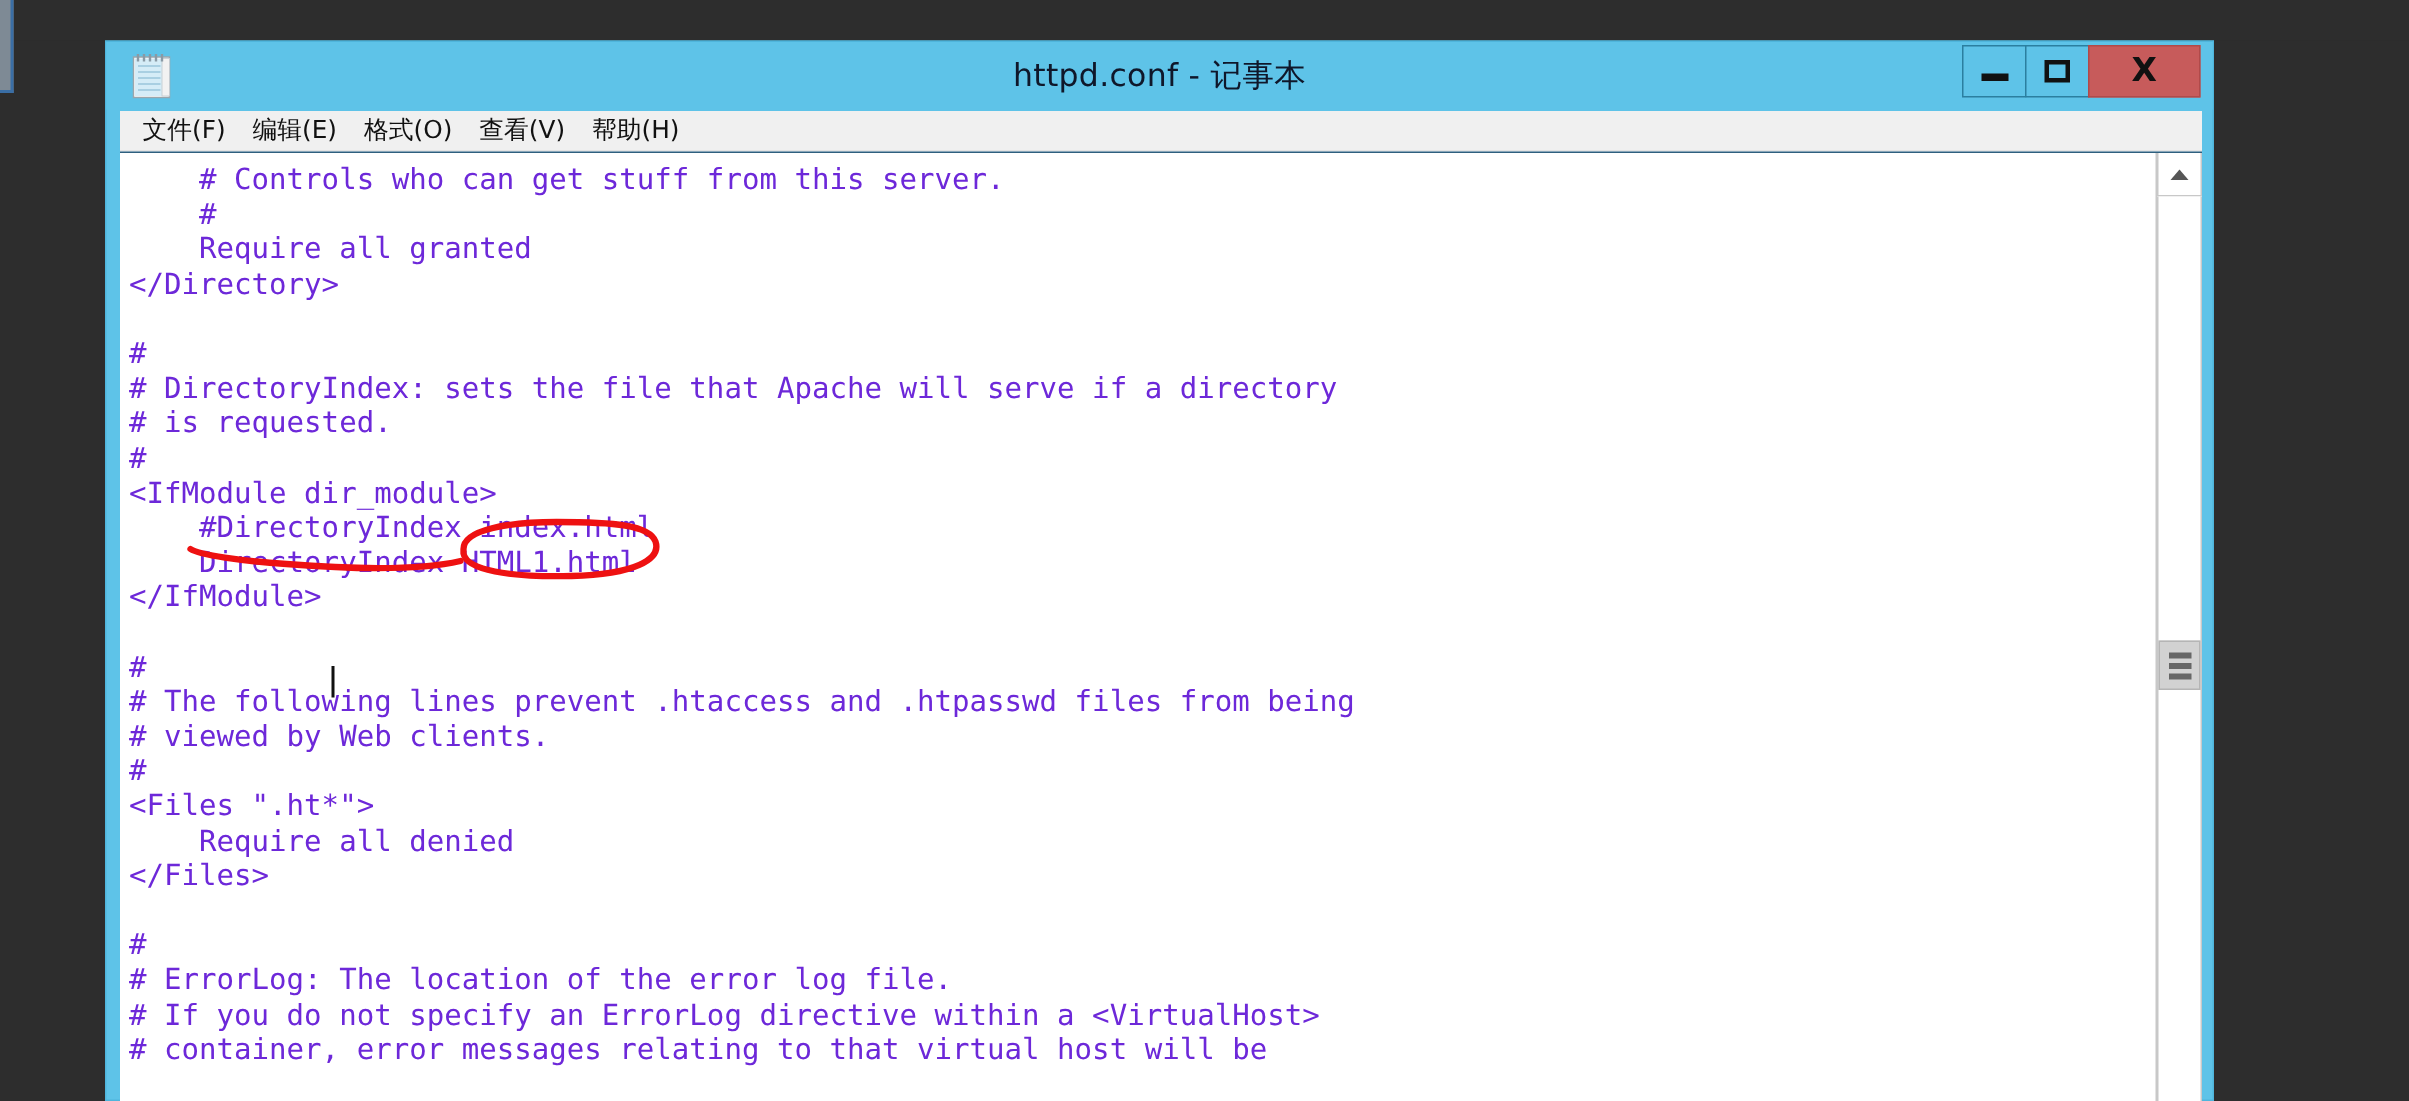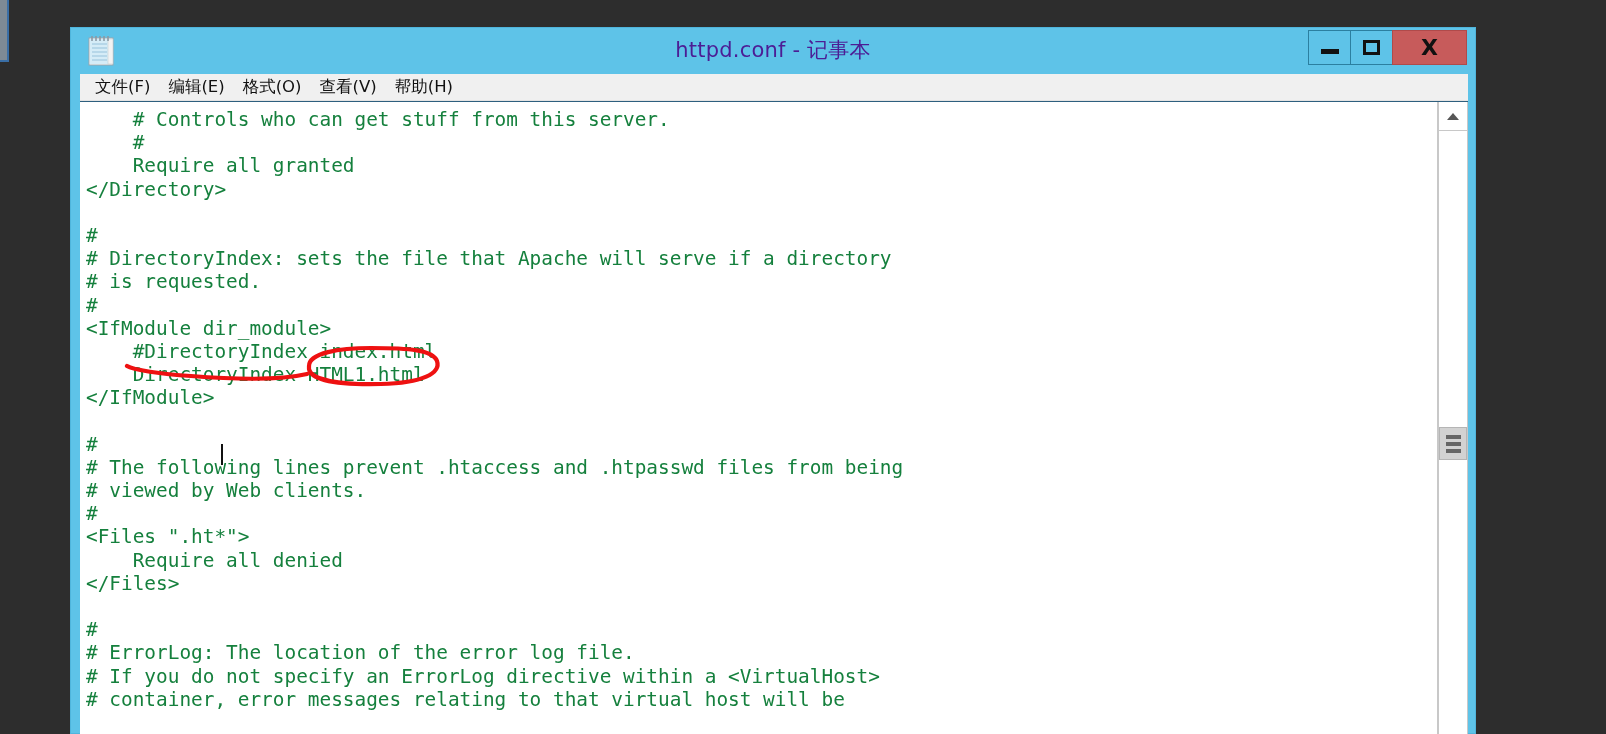--- a/index.html
+++ b/index.html
@@ -67,21 +67,21 @@
     top: 5px;
     width: 30px;
     height: 34px;
   }
 
   .title-text {
     width: 100%;
     text-align: center;
     font-family: "DejaVu Sans", sans-serif;
     font-size: 21px;
-    color: #4c1d95;
+    color: #0f172a;
     letter-spacing: 0.2px;
     line-height: 45px;
     user-select: none;
   }
 
   .winbtns {
     position: absolute;
     right: 8px;
     top: 2px;
     display: flex;
@@ -166,21 +166,21 @@
     color: #111;
     white-space: pre;
     letter-spacing: 0px;
     overflow: hidden;
   }
   .codeline {
     height: 23.2px;
     font-family: "DejaVu Sans Mono", monospace;
     font-size: 19.4px;
     white-space: pre;
-    color: #15803d;
+    color: #6d28d9;
   }
 
   
   .caret {
     position: absolute;
     left: 141px;
     top: 342px;
     width: 1.5px;
     height: 21px;
     background: #111;

